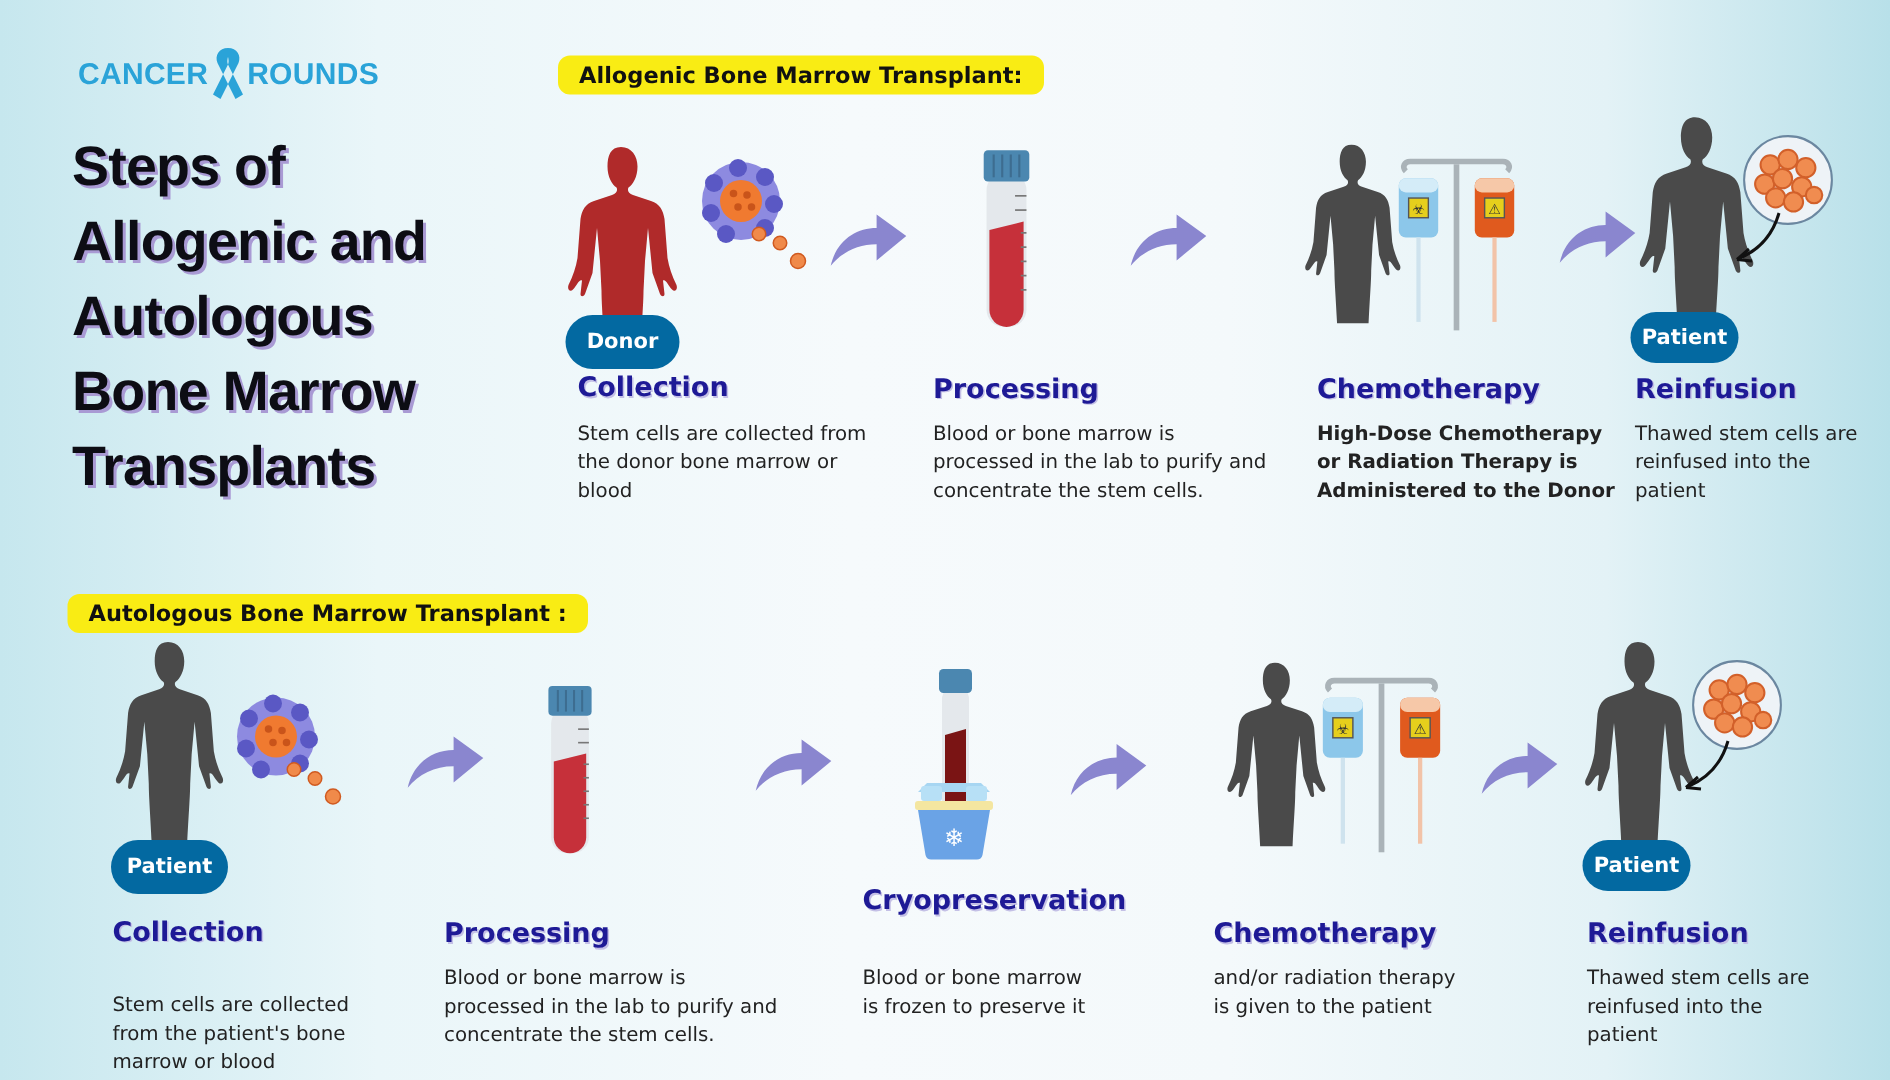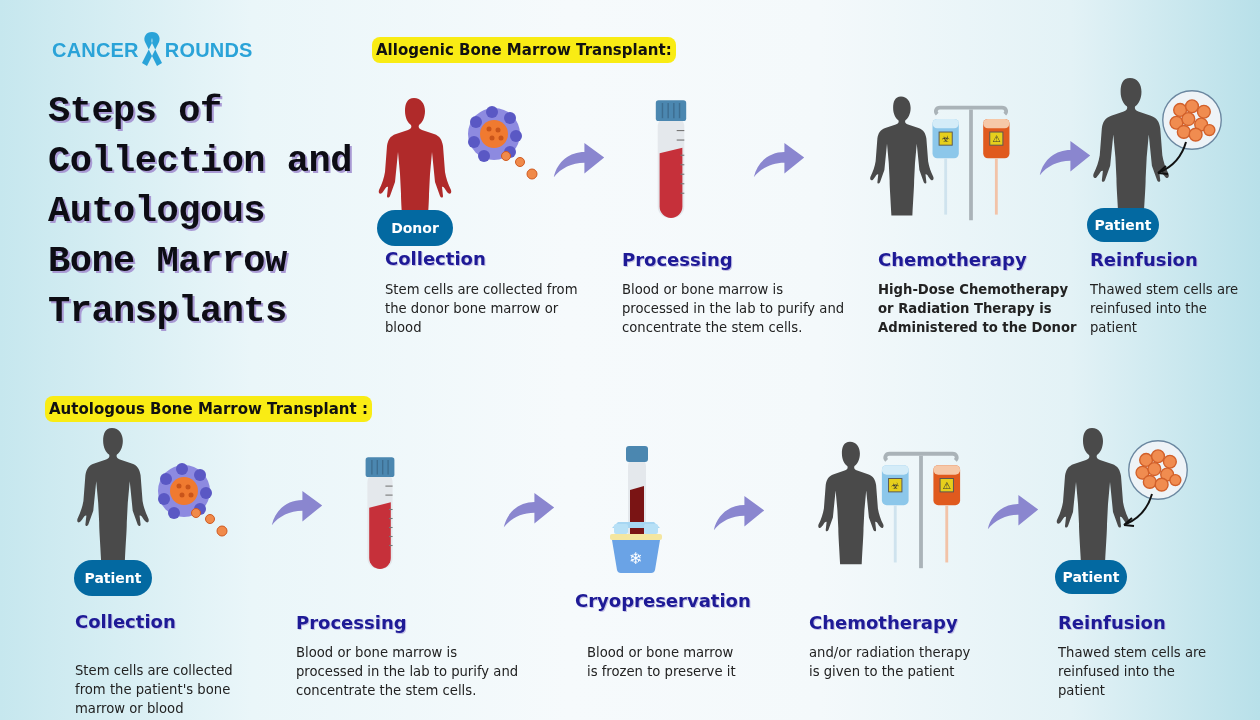--- a/index.html
+++ b/index.html
@@ -12,27 +12,27 @@
   .abs { position: absolute; }
 
   
   .logo { left: 52px; top: 30px; height: 40px; display: flex; align-items: center; gap: 0; text-align: right; }
   .logo-text { font-family: "Liberation Sans", sans-serif; font-size: 20px; font-weight: 700; color: #2aa3d8; letter-spacing: 0.2px; }
   .logo-ribbon { width: 30px; height: 40px; margin: 0 -2px; }
 
   
   .main-title {
     left: 48px; top: 86px; width: 310px;
-    font-family: Liberation Mono, monospace; font-weight: 700; font-size: 37px; line-height: 50px;
+    font-family: Liberation Sans, sans-serif; font-weight: 700; font-size: 37px; line-height: 50px;
     color: #0d0d14; text-shadow: 2px 2px 0 #a99ad4; letter-spacing: -0.5px;
   }
 
   
   .section-label {
-    background: #f9ec14; border-radius: 8px; padding: 4px 4px;
+    background: #f9ec14; border-radius: 8px; padding: 4px 14px;
     font-family: "DejaVu Sans", sans-serif; font-weight: 700; font-size: 15px; color: #111;
     white-space: nowrap;
   }
 
   
   .step-title { font-family: "DejaVu Sans", sans-serif; font-weight: 700; font-size: 18px; color: #1e1a96; text-shadow: 1px 1px 0 #c4c0e6; }
   .step-desc { font-family: "DejaVu Sans", sans-serif; font-size: 13.2px; line-height: 19px; color: #222; }
 
   
   .pill { background: #0369a1; color: #fff; border-radius: 20px; font-family: "DejaVu Sans", sans-serif; font-weight: 700; font-size: 14px; display: flex; align-items: center; justify-content: center; }
@@ -126,21 +126,21 @@
 <div class="abs logo">
   <span class="logo-text">CANCER</span>
   <svg class="logo-ribbon" viewBox="0 0 30 40">
     <path d="M15 2c-6 0-9 5-7 10l12 24 5-3-10-20c-1-2 0-5 0-5z M15 2c6 0 9 5 7 10L10 36l-5-3 10-20c1-2 0-5 0-5z" fill="#2aa3d8"></path>
   </svg>
   <span class="logo-text">ROUNDS</span>
 </div>
 
 <div class="abs main-title">
   <div>Steps of</div>
-  <div>Collection and</div>
+  <div>Allogenic and</div>
   <div>Autologous</div>
   <div>Bone Marrow</div>
   <div>Transplants</div>
 </div>
 
 <div class="abs section-label" style="left:372px; top:37px;">Allogenic Bone Marrow Transplant:</div>
 
 <svg class="abs" style="left:372px; top:96px; width:84px; height:140px; fill:#b02a2a;">
     <use href="#body"></use>
   </svg>
@@ -242,21 +242,21 @@
   <path d="M26 46l14-4v56a7 7 0 0 1-14 0z" fill="#7a1414"></path>
   <rect x="22" y="2" width="22" height="16" rx="3" fill="#4b87b0"></rect>
   <path d="M8 84h48l-6 -6H14z" fill="#a7d6f2"></path>
   <rect x="6" y="90" width="52" height="6" rx="2" fill="#f4e6a0"></rect>
   <path d="M8 96h48l-5 30a4 4 0 0 1-4 3H17a4 4 0 0 1-4-3z" fill="#6aa3e6"></path>
   <rect x="10" y="80" width="14" height="10" rx="2" fill="#b7e0f6"></rect>
     <rect x="40" y="80" width="14" height="10" rx="2" fill="#b7e0f6"></rect>
   <text x="32" y="120" font-size="16" text-anchor="middle" fill="#fff">❄</text>
 </svg>
 <div class="abs step-title" style="left:575px; top:590px;">Cryopreservation</div>
-<div class="abs step-desc" style="left:575px; top:643px; width:190px;margin-left:12px;">
+<div class="abs step-desc" style="left:575px; top:643px; width:190px;">
   <div>Blood or bone marrow</div>
     <div>is frozen to preserve it</div>
 </div>
 <svg class="abs" style="left:712px; top:495px; width:54px; height:38px; fill:#8a86cf;">
     <use href="#arrow"></use>
   </svg>
 
 <svg class="abs" style="left:814px; top:440px; width:72px; height:126px; fill:#4a4a4a;">
     <use href="#body"></use>
   </svg>

